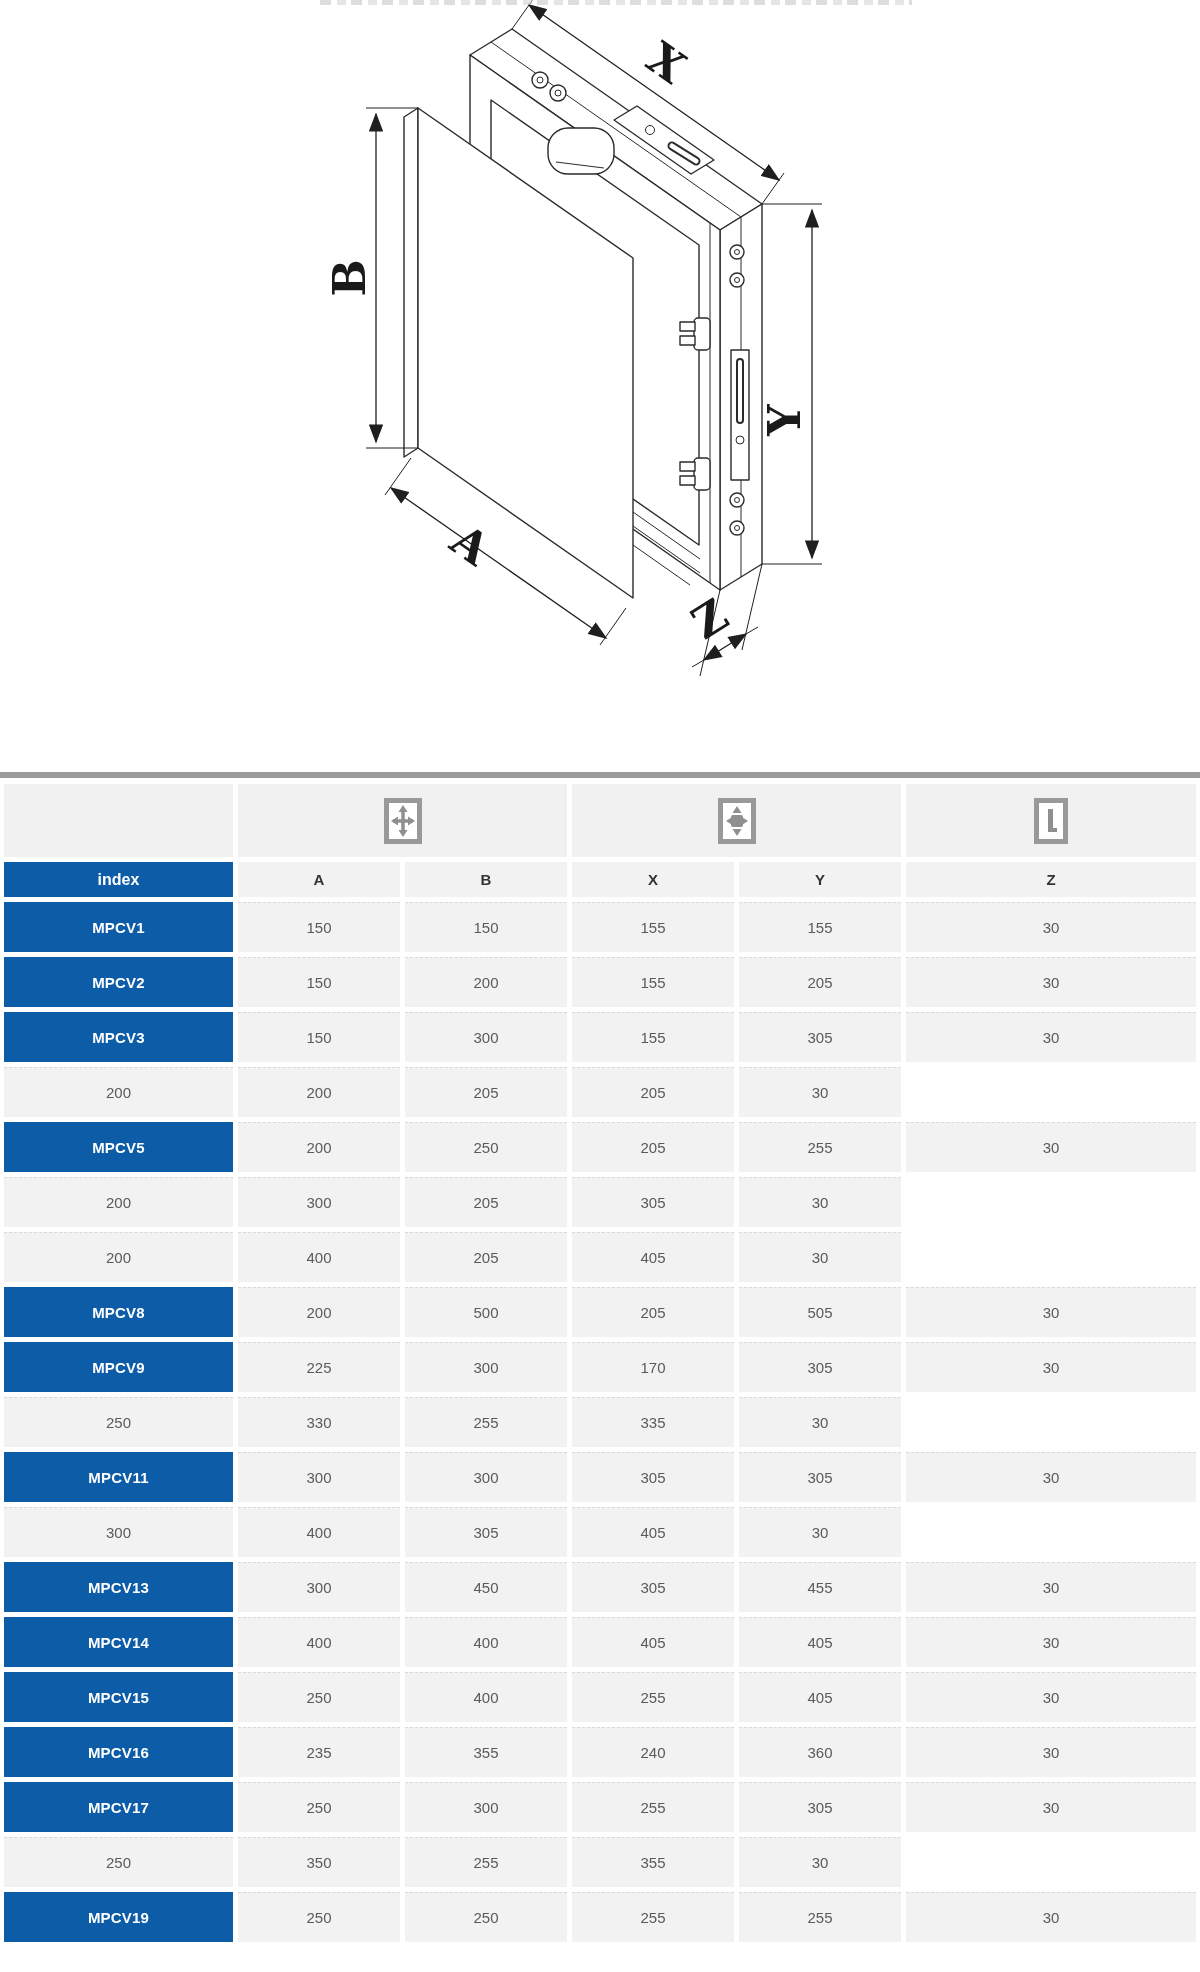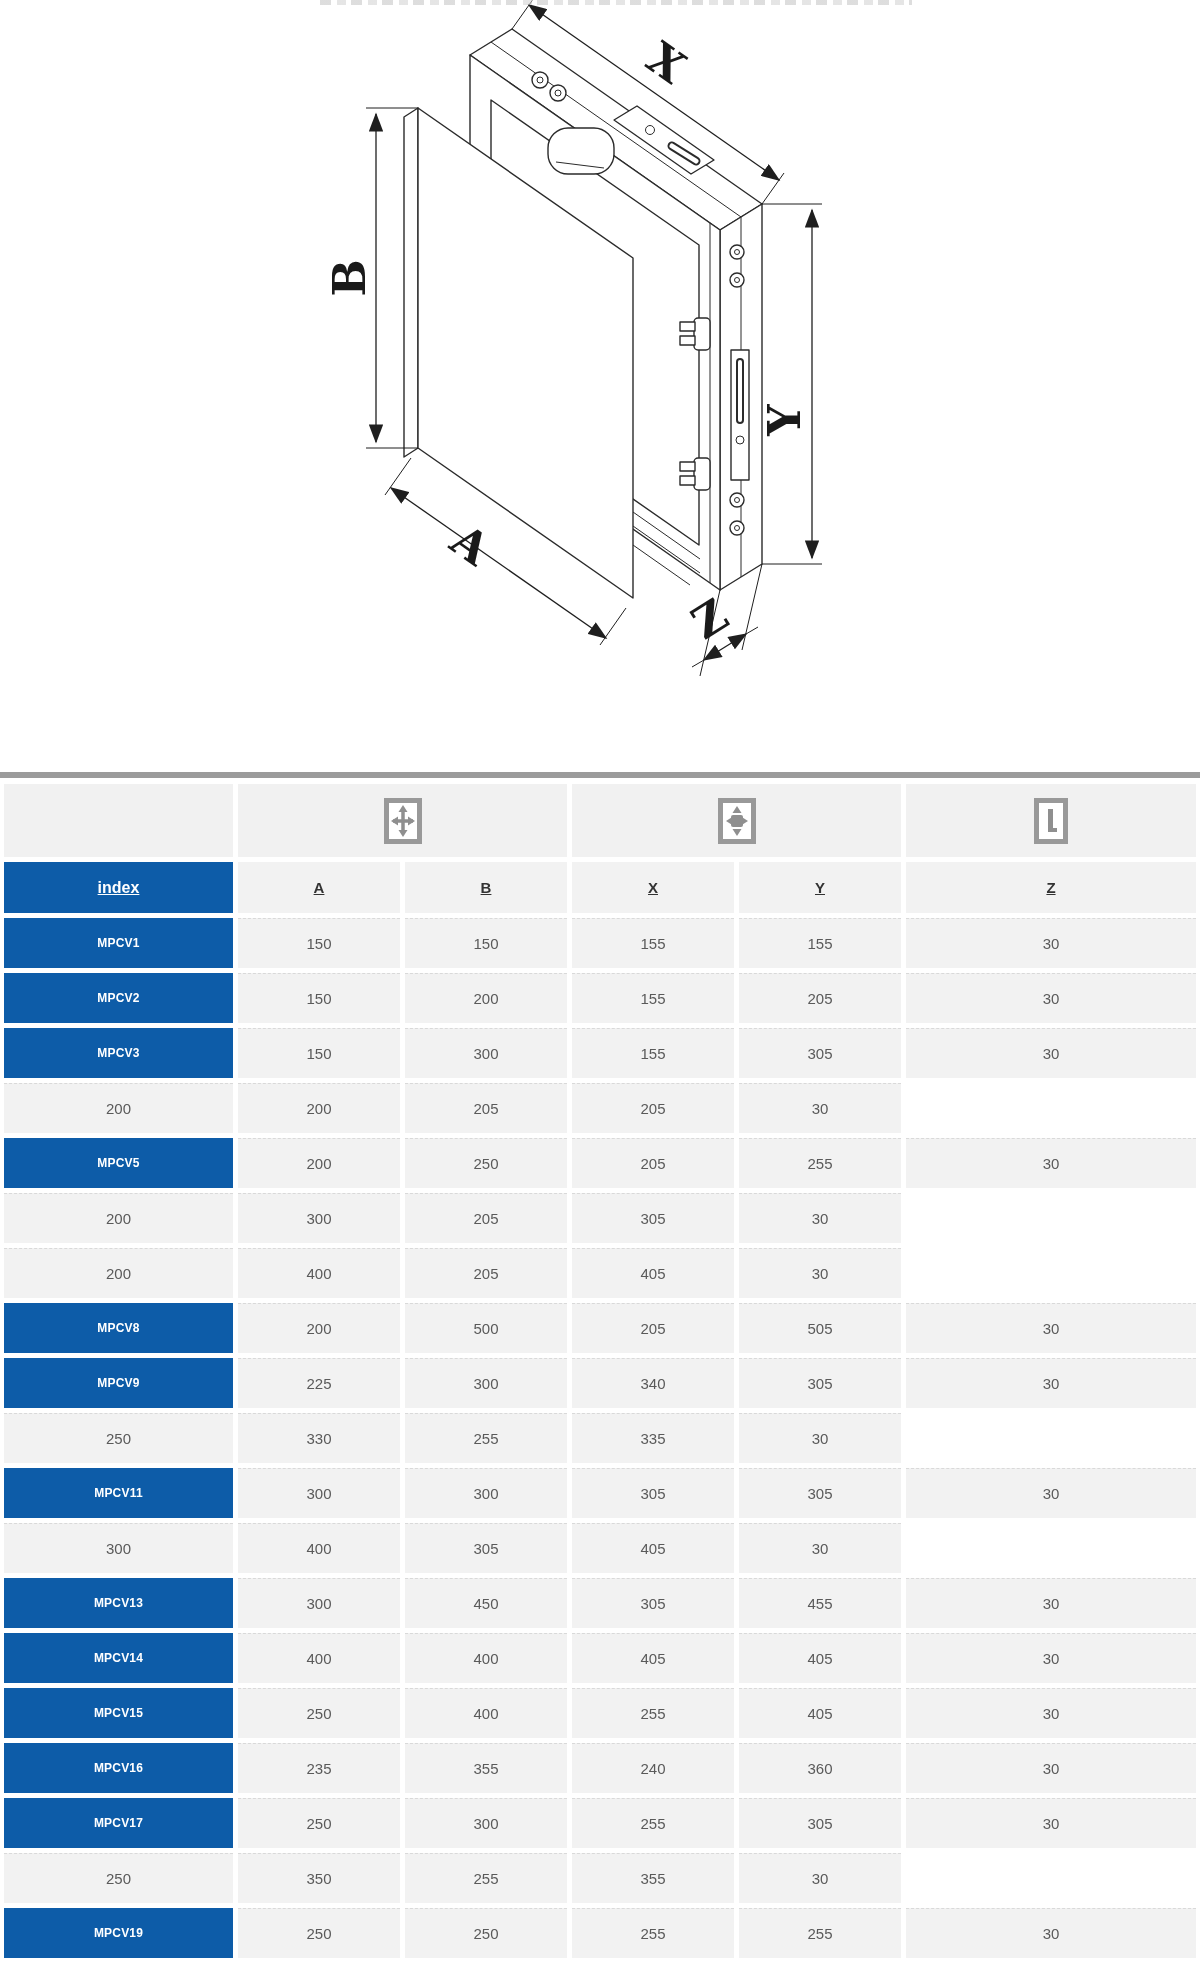--- a/index.html
+++ b/index.html
@@ -33,36 +33,36 @@
     margin-bottom:5px;
   }
   .icell{
     height:73px;background:#f1f1f1;
     display:flex;align-items:center;justify-content:center;
   }
   .irow .c2{grid-column:2/4;}
   .irow .c3{grid-column:4/6;}
   .irow .c4{grid-column:6;}
   .hcell{
-    height:51px;background:#f2f2f2;
+    height:35px;background:#f2f2f2;
     display:flex;align-items:center;justify-content:center;
-    font-size:15px;font-weight:bold;color:#333;text-decoration:underline;
+    font-size:15px;font-weight:bold;color:#333;
   }
   .dcell{
     height:50px;background:#f2f2f2;
     border-top:1px dashed #d9d9d9;box-sizing:border-box;
     display:flex;align-items:center;justify-content:center;
     font-size:15px;color:#5a5a5a;
   }
   .blue{
     background:#0d5ca8 !important;color:#fff !important;
     font-weight:bold;border-top:none !important;
   }
   .hcell.blue{font-size:16px;}
-  .dcell.blue{font-size:12px;letter-spacing:.2px;}
+  .dcell.blue{font-size:15px;letter-spacing:.2px;}
   .iconbox{display:block;}
 </style>
 </head>
 <body>
 
 <div class="page">
 
   <div class="title-remnant"></div>
 
   <svg class="diagram" viewBox="0 0 1200 772" aria-hidden="true">
@@ -283,21 +283,21 @@
         <div class="dcell">500</div>
         <div class="dcell">205</div>
         <div class="dcell">505</div>
         <div class="dcell">30</div>
       </div>
 
       <div class="trow">
         <div class="dcell blue">MPCV9</div>
         <div class="dcell">225</div>
         <div class="dcell">300</div>
-        <div class="dcell">340</div>
+        <div class="dcell">170</div>
         <div class="dcell">305</div>
         <div class="dcell">30</div>
       </div>
 
       <div class="trow">
         <div class="dcell">250</div>
         <div class="dcell">330</div>
         <div class="dcell">255</div>
         <div class="dcell">335</div>
         <div class="dcell">30</div>

